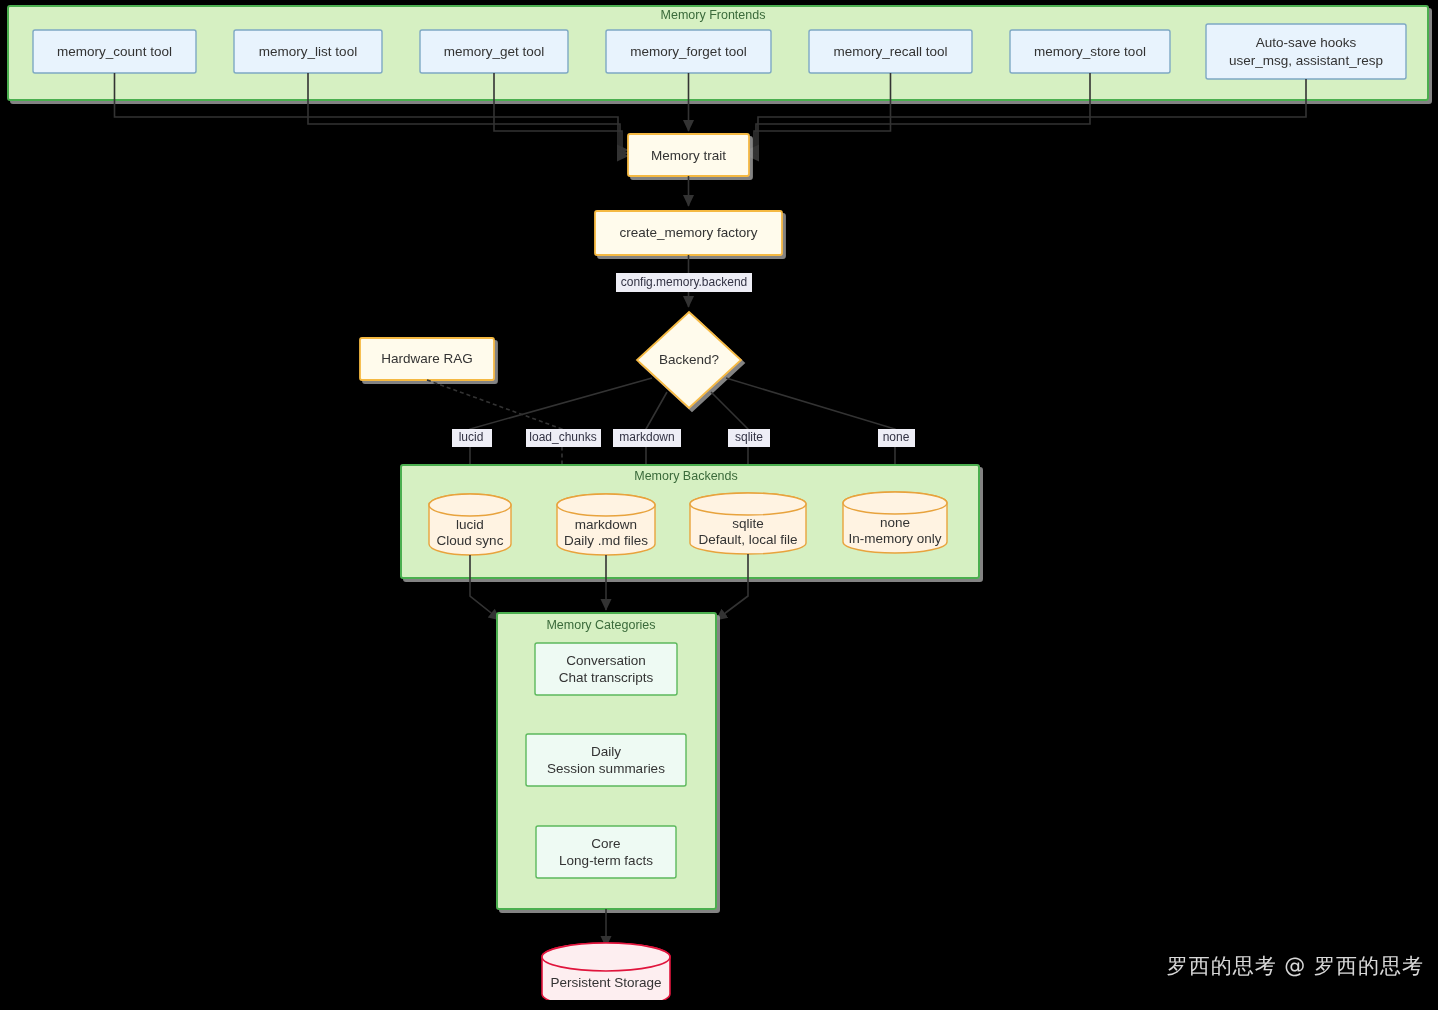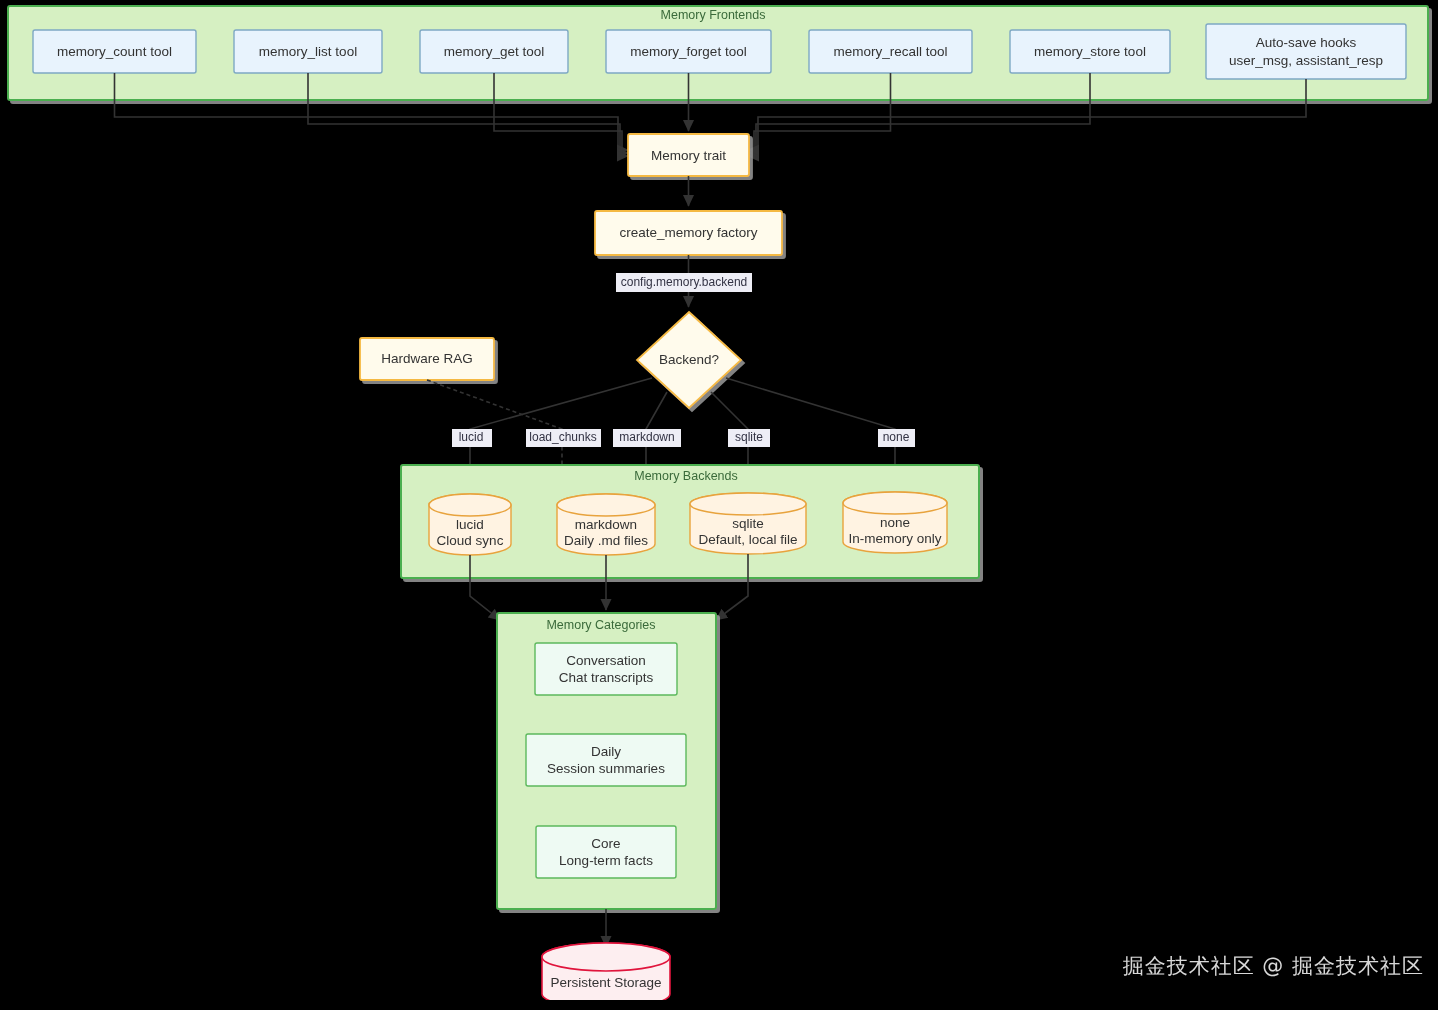--- a/index.html
+++ b/index.html
@@ -252,14 +252,14 @@
 
     <path class="edge-path" d="M606,909 L606,947" marker-end="url(#arrow)"></path>
 
     <g>
       <path d="M542,957 a64,14 0 0 1 128,0 L670,994 a64,14 0 0 1 -128,0 Z" fill="#fdeef0" stroke="#e0143c" stroke-width="1.6"></path>
       <ellipse cx="606" cy="957" rx="64" ry="14" fill="#fdeef0" stroke="#e0143c" stroke-width="1.6"></ellipse>
       <text class="node-text" x="606" y="983">Persistent Storage</text>
     </g>
   </svg>
 
-  <div class="watermark">掘金技术社区 @ 掘金技术社区</div>
+  <div class="watermark">罗西的思考 @ 罗西的思考</div>
 </div>
 
 </body></html>

